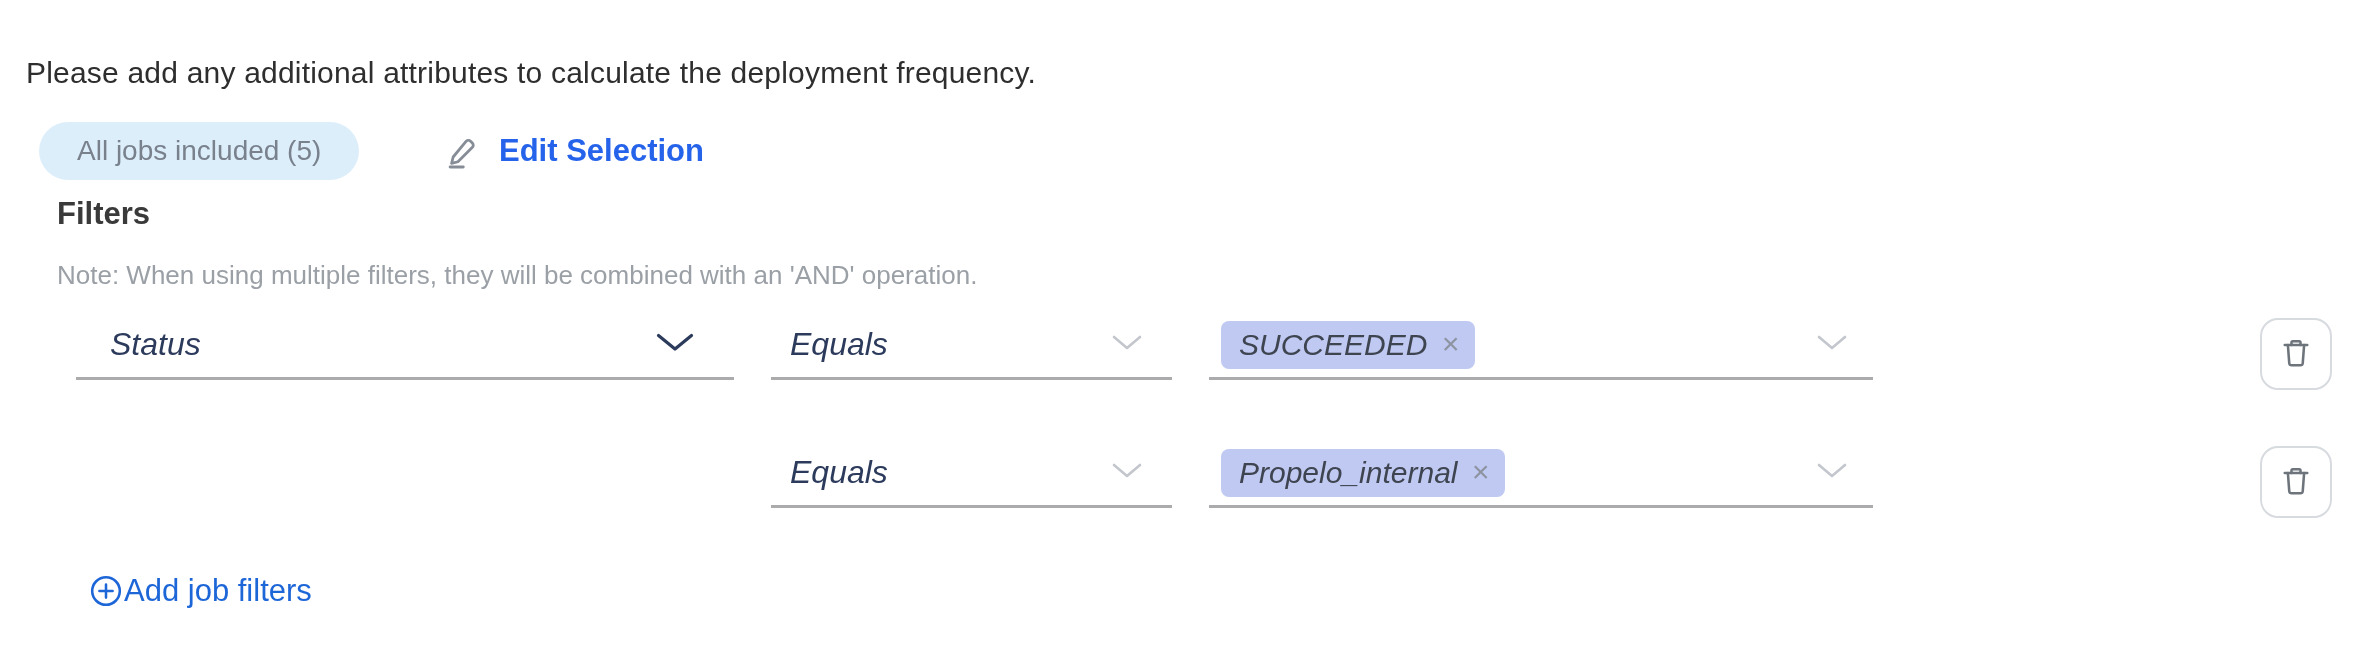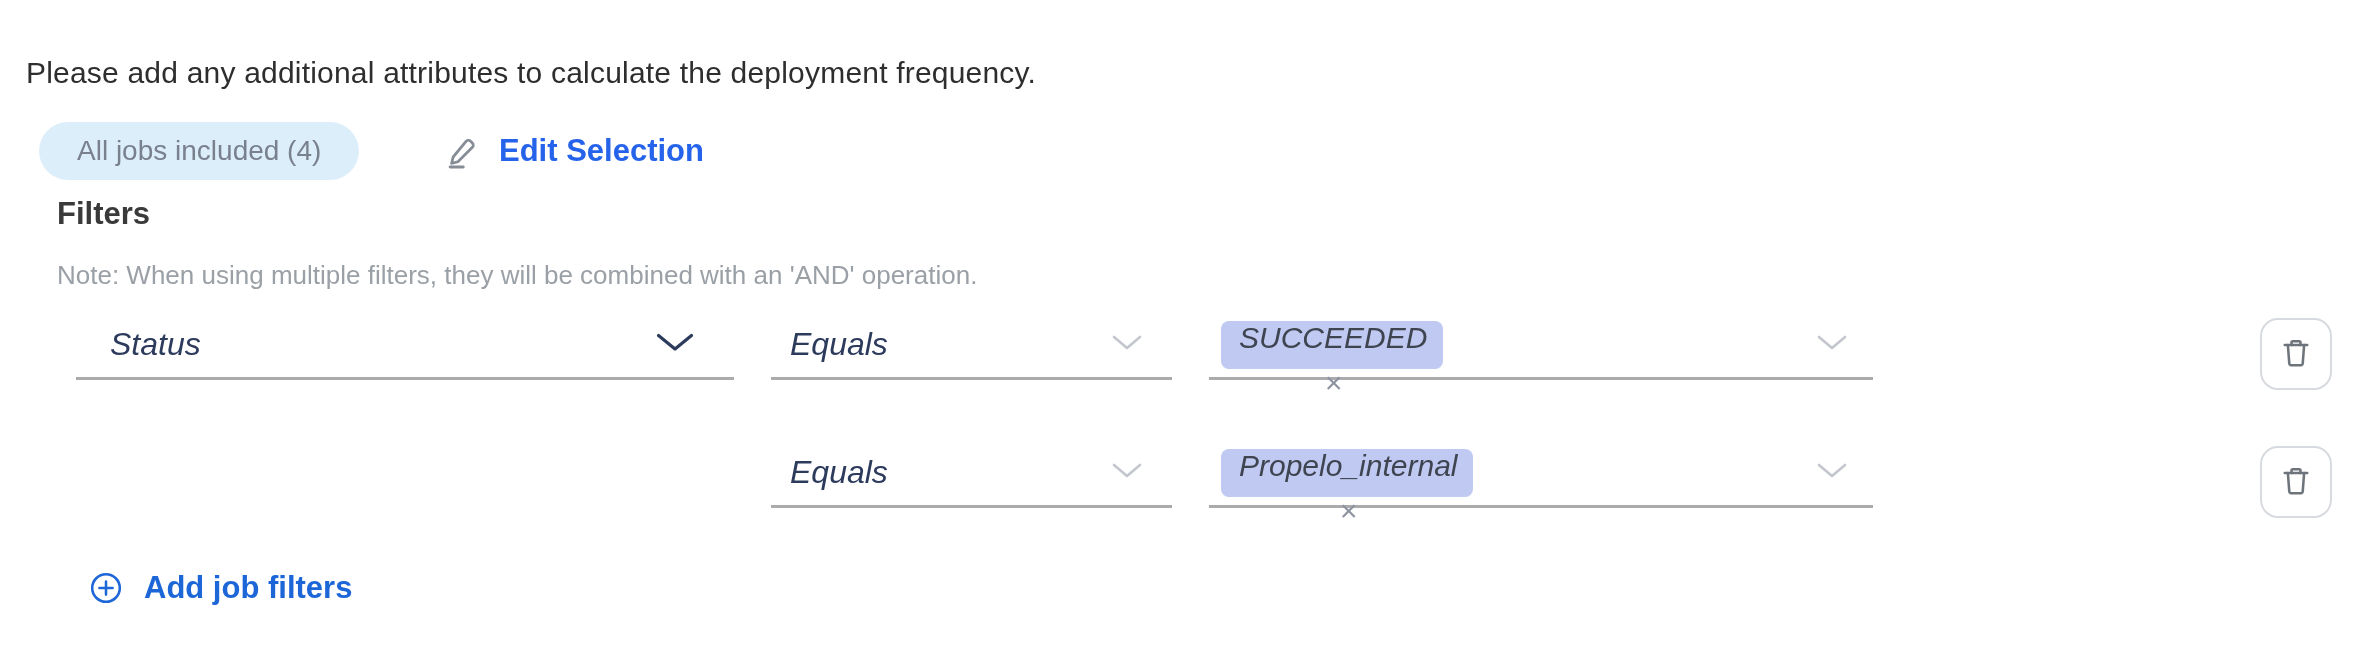--- a/index.html
+++ b/index.html
@@ -45,50 +45,50 @@
   .field-op   { left:771px; width:401px; padding-left:19px; }
   .field-val  { left:1209px; width:664px; padding-left:12px; }
   .field-label { font-size:32px; color:#2c3a5c; }
   .chev { position:absolute; top:50%; transform:translateY(-50%); }
   .chev-navy { right:40px; }
   .chev-gray-op  { right:30px; }
   .chev-gray-val { right:26px; }
   .tag {
     height:48px; padding:0 16px 0 18px; background:#bfc9f1; border-radius:8px;
     display:flex; align-items:center; gap:14px;
-    font-size:30px; color:#3e4450; white-space:nowrap;flex-direction:column;
+    font-size:30px; color:#3e4450; white-space:nowrap;
   }
   .tag-x {
     font-size:30px; color:#8d93a0; cursor:pointer; line-height:1;
     transform:translateY(-1px);
   }
   .trash-btn {
     position:absolute; left:2260px; top:6px; width:72px; height:72px;
     background:#ffffff; border:2px solid #d7dade; border-radius:18px;
     display:flex; align-items:center; justify-content:center; cursor:pointer;
     padding:0;
   }
   .add-link {
     position:absolute; left:88px; top:570px; height:42px;
-    display:flex; gap:20px;
+    display:flex; align-items:center; 
     background:none; border:none; padding:0; cursor:pointer;
     font-family:"Liberation Sans", sans-serif;
-    font-size:31px; color:#1d66d8; font-weight:700;
+    font-size:31px; color:#1d66d8; font-weight:400;
   }
   .add-link svg { display:block; }
 </style>
 </head>
 <body>
 
 <div class="canvas">
 
   <p class="intro">Please add any additional attributes to calculate the deployment frequency.</p>
 
   <div class="pill">
-    <span>All jobs included (4)</span>
+    <span>All jobs included (5)</span>
   </div>
 
   <button class="edit-link">
     <span>
       <svg width="40" height="40" viewBox="0 0 26 26" fill="none" stroke="#868d97" stroke-width="1.8" stroke-linecap="round" stroke-linejoin="round">
         <path d="M15.1 6.6a2 2 0 0 1 2.8 0l1.2 1.2a2 2 0 0 1 0 2.8l-9.4 9.4-4.1 1 1-4.1 8.5-10.3z"></path>
         <path d="M4.6 23.4h8.6"></path>
       </svg>
     </span>
     <span>Edit Selection</span>

